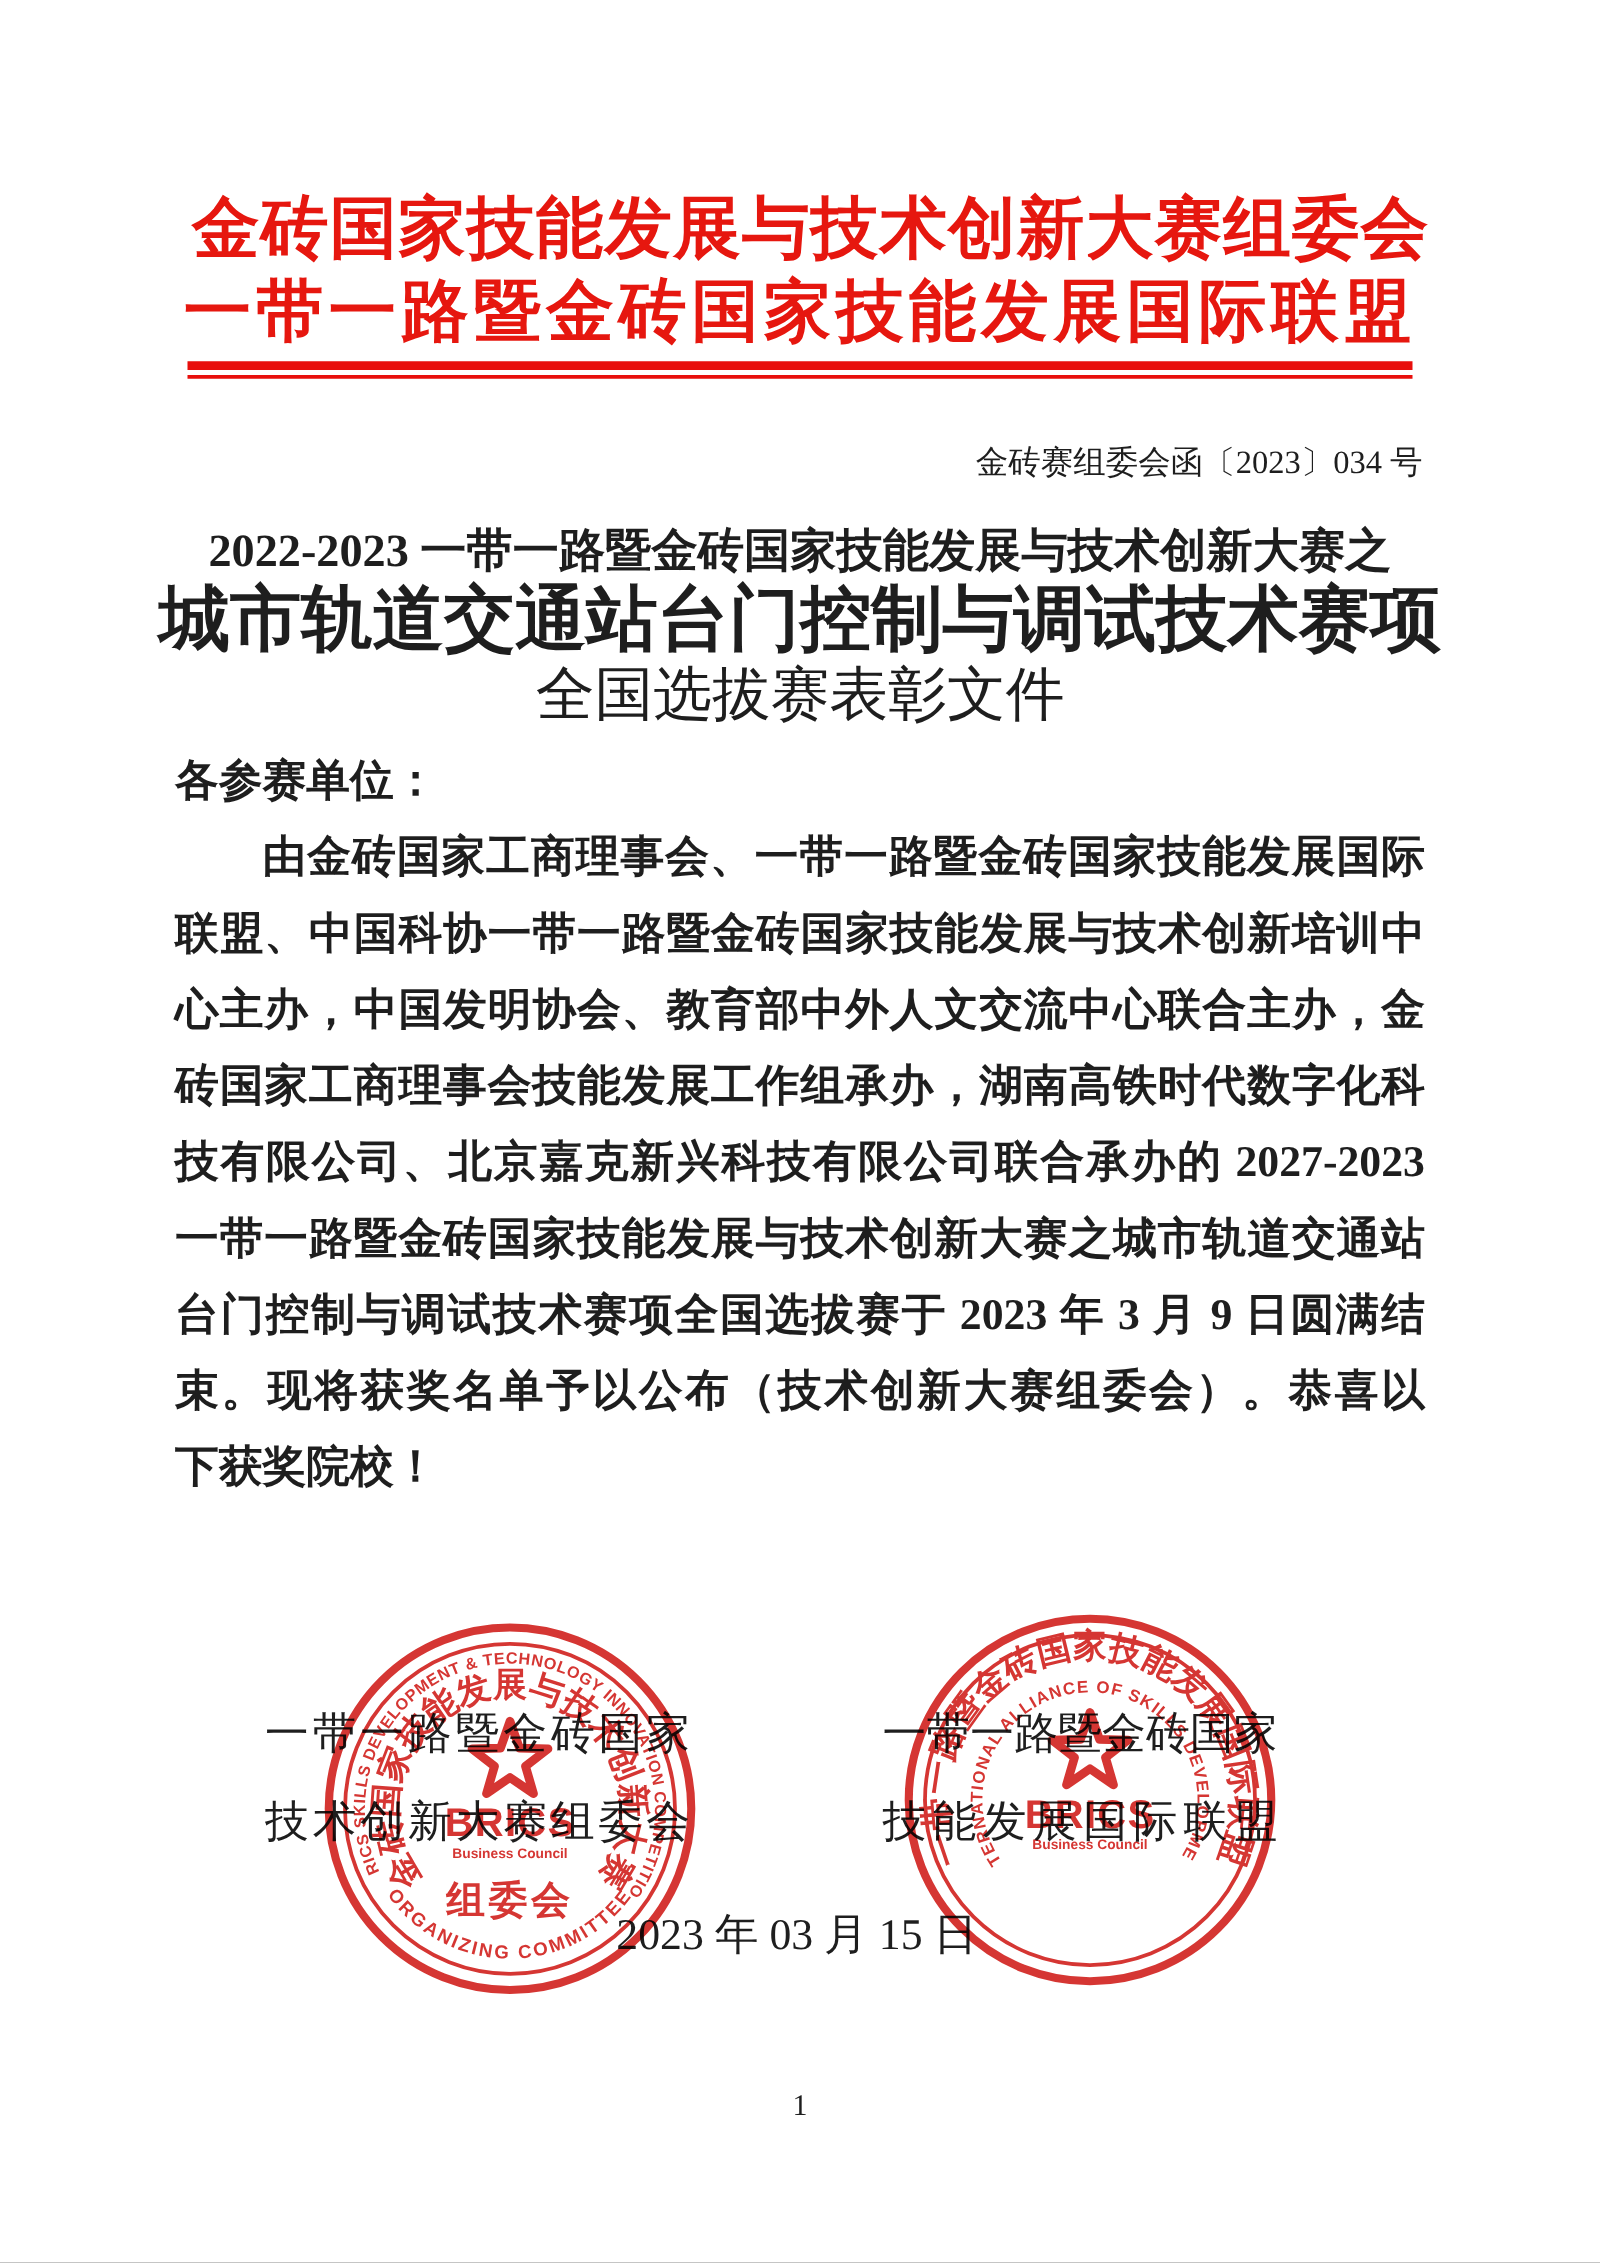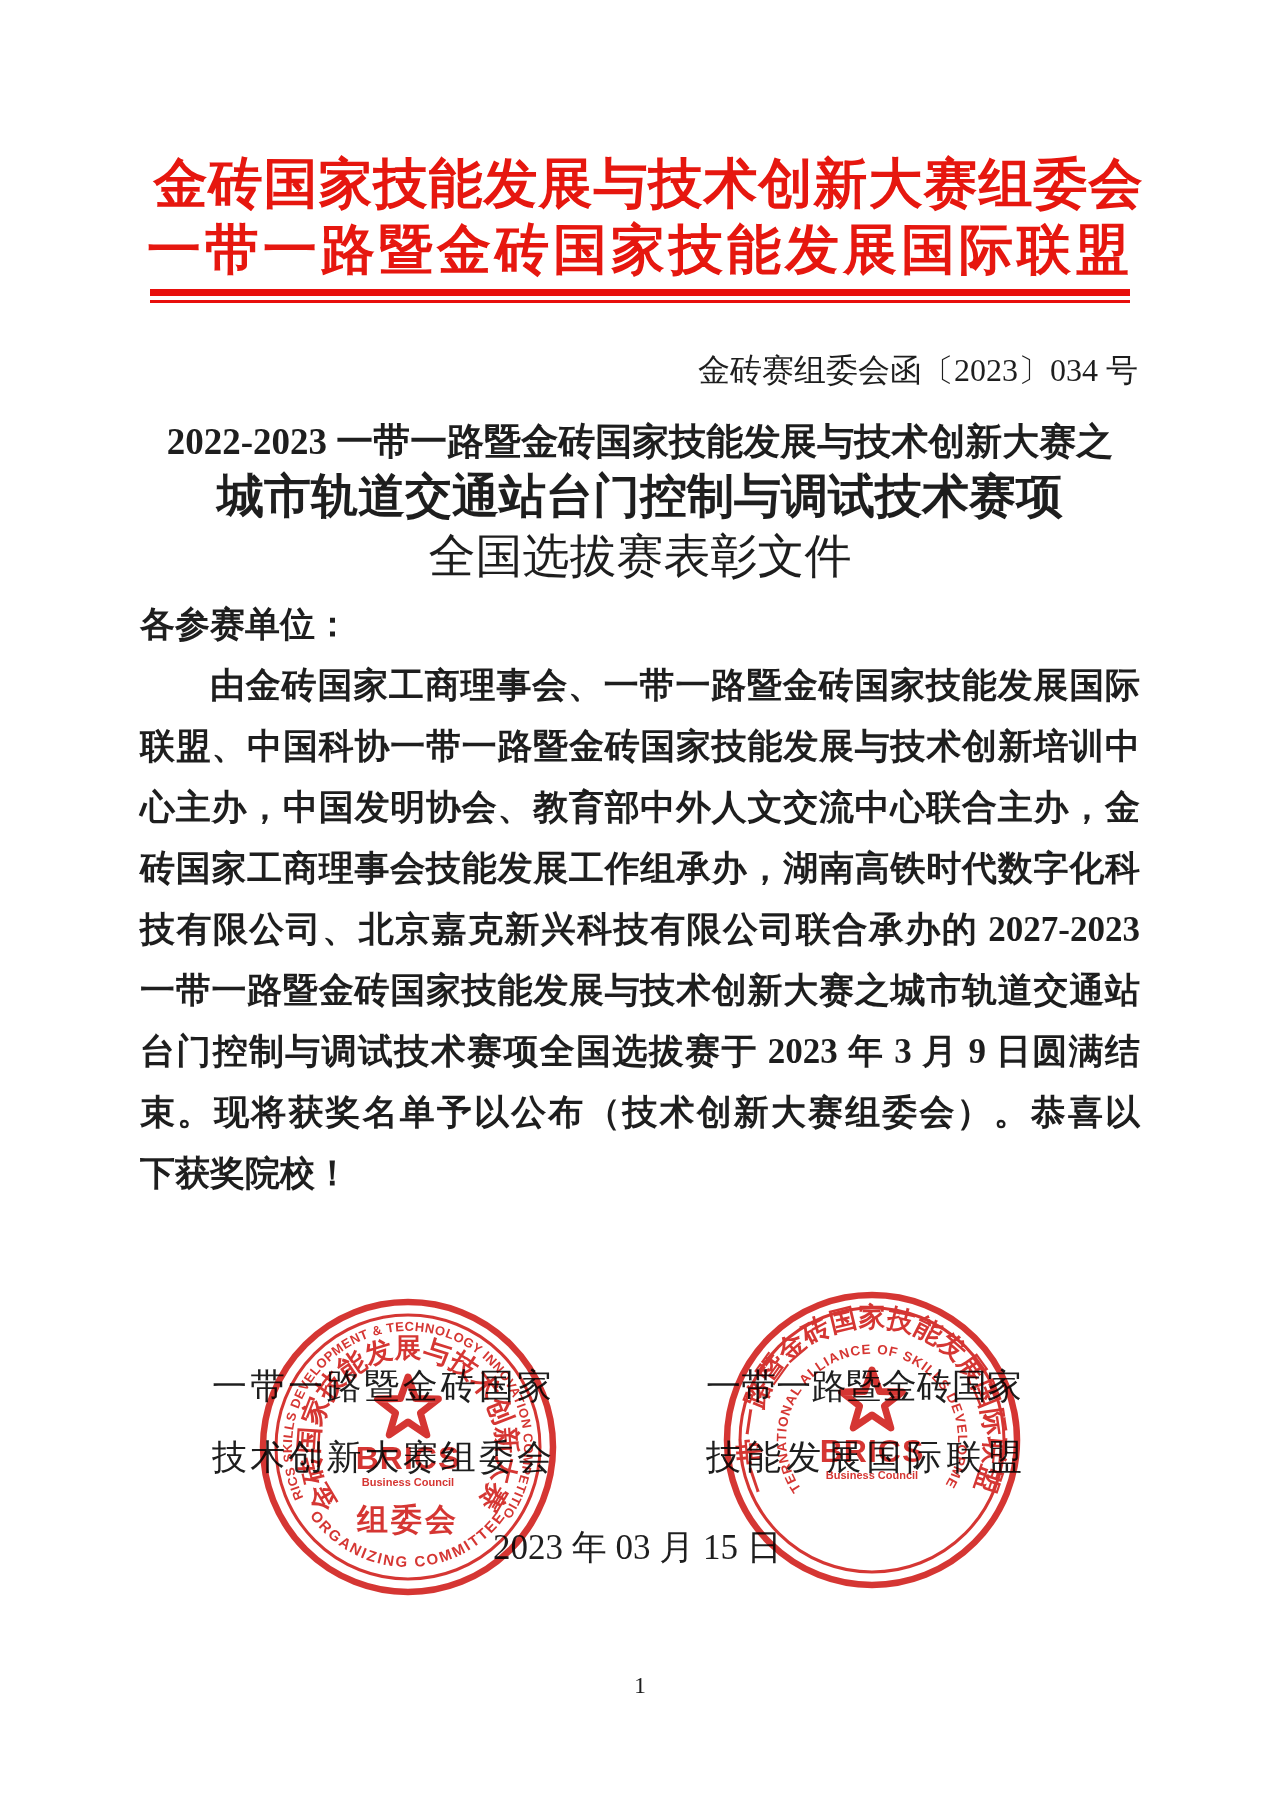--- a/index.html
+++ b/index.html
@@ -10,25 +10,25 @@
     color:#1e1e1e;
   }
   
   .hdr { position:absolute; left:0; top:150px; width:1280px; text-align:center;
          color:#e6170f; font-family:"Liberation Sans","DejaVu Sans",sans-serif; font-weight:900; }
   .hdr-line1 { font-size:54px; line-height:66px; letter-spacing:1px;padding-left:17px; }
   .hdr-line2 { font-size:54px; line-height:66px; letter-spacing:4px; }
   .rule-thick { position:absolute; left:150px; top:289px; width:980px; height:7px; background:#e80f0c; }
   .rule-thin  { position:absolute; left:150px; top:300px; width:980px; height:3px; background:#e80f0c; }
   
-  .doc-no { position:absolute; right:142px; top:350px; font-size:32px; line-height:40px; }
+  .doc-no { position:absolute; right:142px; top:350px; font-size:26px; line-height:40px; }
   .t1 { position:absolute; left:0; top:420px; width:1280px; text-align:center;
         font-size:37px; font-weight:bold; line-height:44px; }
   .t2 { position:absolute; left:0; top:468px; width:1280px; text-align:center;
-        font-size:47px; font-weight:bold; line-height:56px; }
+        font-size:57px; font-weight:bold; line-height:56px; }
   .t3 { position:absolute; left:0; top:528px; width:1280px; text-align:center;
         font-size:47px; font-weight:normal; line-height:56px; }
   
   .body { position:absolute; left:140px; top:594px; width:1000px; font-size:35px;font-weight:bold; }
   .bline { height:61px; line-height:61px; white-space:nowrap; }
   .bline.just { text-align:justify; white-space:normal; }
   .bline.just::after { content:""; display:inline-block; width:100%; height:0; }
   .bline.indent { text-indent:70px; }
   
   .sig { position:absolute; font-size:35px; }

